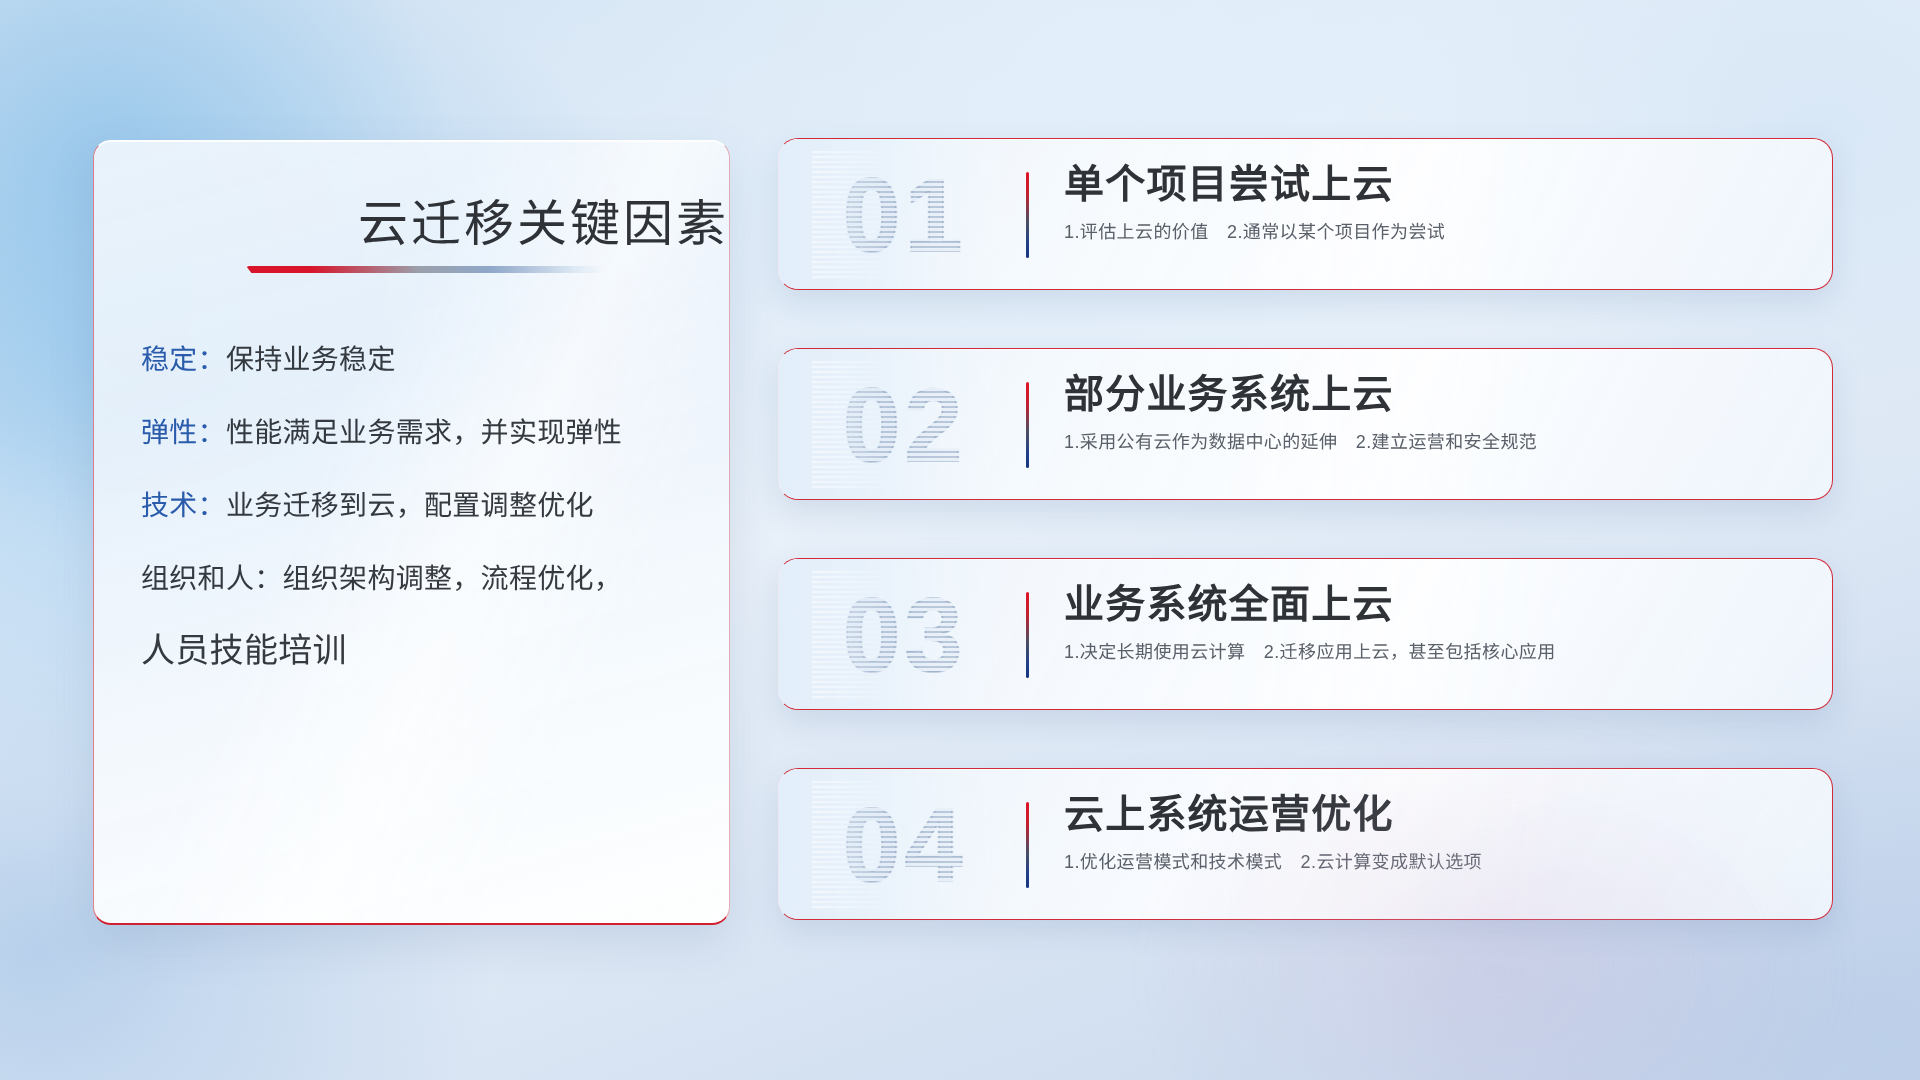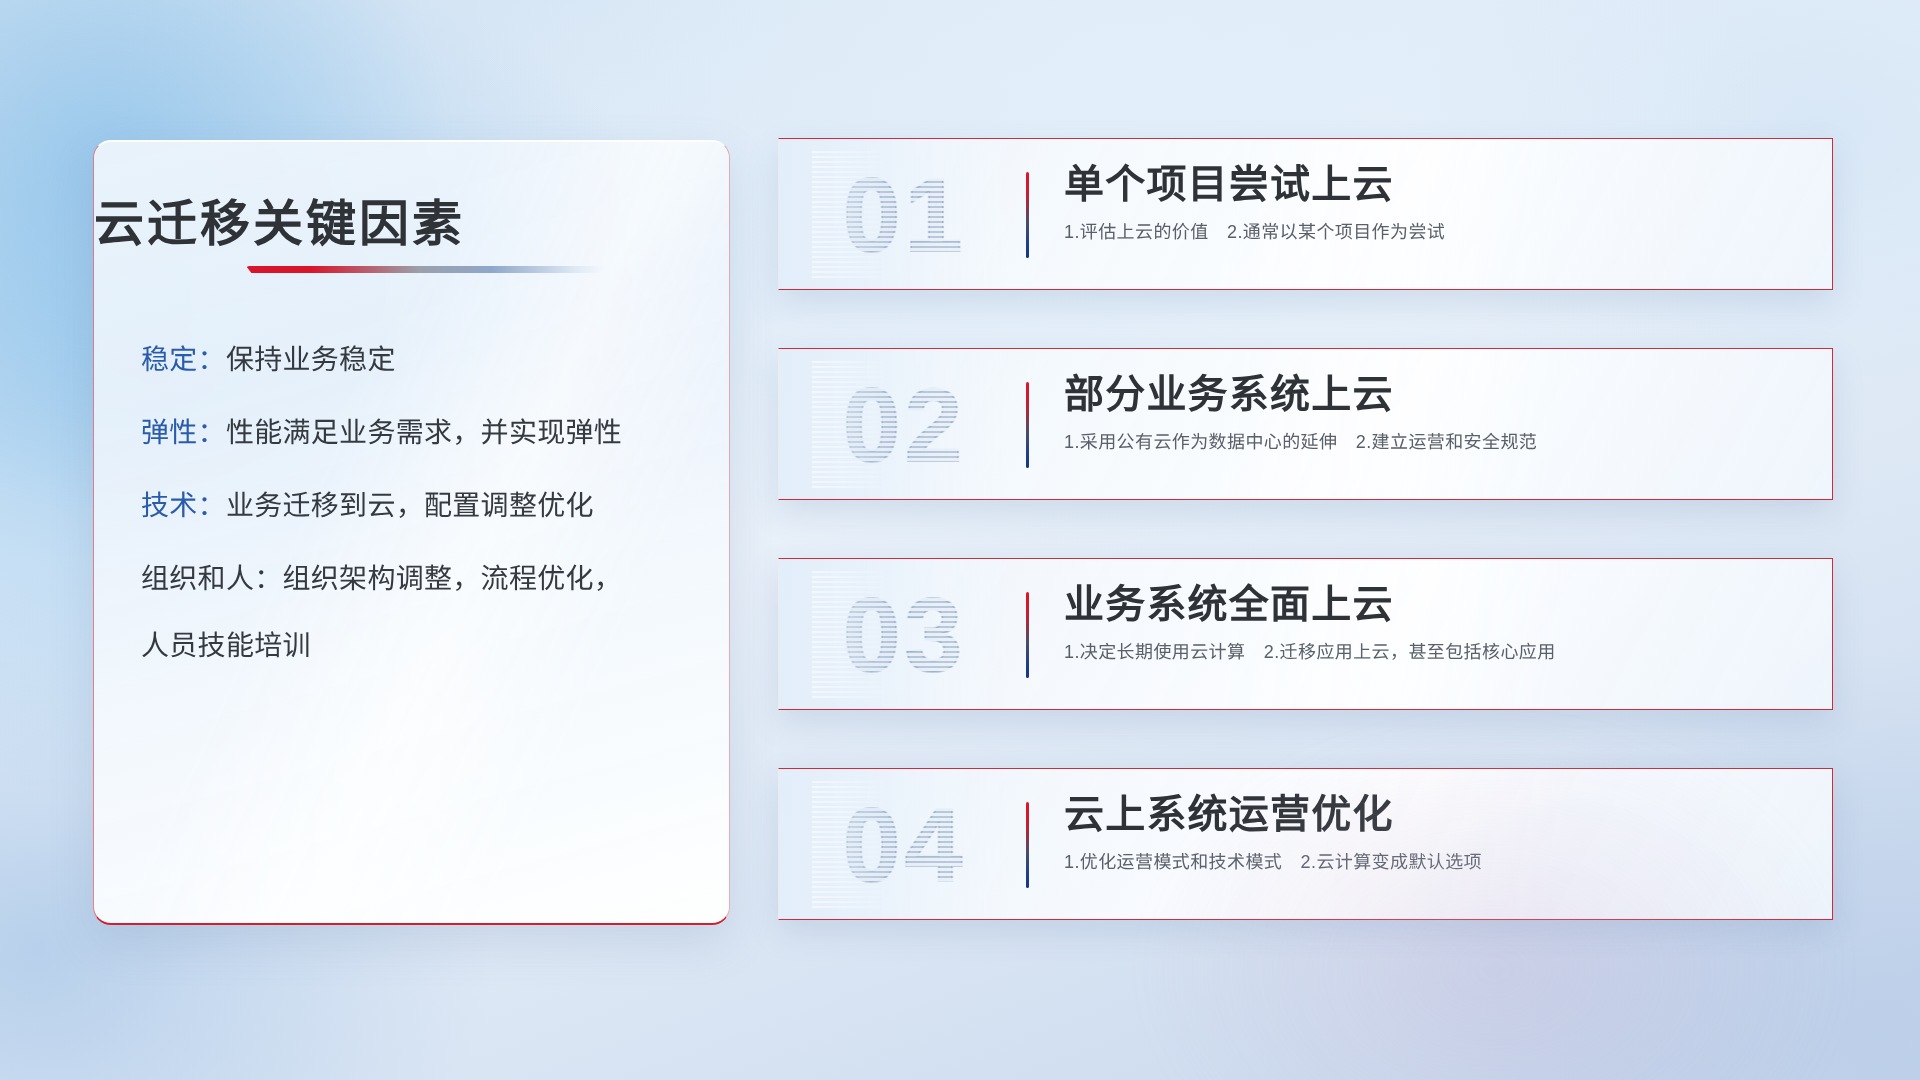--- a/index.html
+++ b/index.html
@@ -73,23 +73,23 @@
     inset: 0;
     border-radius: 18px;
     background: linear-gradient(115deg, rgba(255,255,255,0) 38%, rgba(255,255,255,0.55) 58%, rgba(255,255,255,0) 76%);
     pointer-events: none;
   }
 
   .panel-title {
     position: absolute;
     left: 0; right: 0;
     top: 42px;
-    text-align: left;
+    text-align: right;
     font-size: 50px;
-    font-weight: 700;
+    font-weight: 400;
     letter-spacing: 3px;
     color: #2f3338;
   }
   .title-rule {
     position: absolute;
     left: 152px;
     top: 125px;
     width: 360px;
     height: 7px;
     border-radius: 4px;
@@ -108,38 +108,38 @@
     line-height: 1.0;
     color: #353a40;
     margin-bottom: 45px;
     letter-spacing: 0.3px;
     white-space: nowrap;
   }
   .factor-item:last-child { margin-bottom: 0; }
   .factor-item .lab-blue { color: #2a5cab; }
   .factor-item .lab-gray { color: #353a40; }
   .factor-cont {
-    font-size: 28px;
+    font-size: 34px;
     color: #353a40;
     letter-spacing: 0.3px;
     margin-top: -4px;
   }
 
   
   .steps {
     position: absolute;
     left: 778px;
     top: 138px;
   }
   .step-card {
     position: relative;
     width: 1055px;
     height: 152px;
     margin-bottom: 58px;
-    border-radius: 0;
+    border-radius: 20px;
     box-sizing: border-box;
     background: linear-gradient(118deg,
         rgba(236,243,251,0.92) 0%,
         rgba(245,249,253,0.95) 26%,
         rgba(252,253,255,0.97) 55%,
         rgba(240,246,252,0.93) 100%);
     border: 1.6px solid rgba(208,31,46,0.95);
     border-left-color: rgba(208,31,46,0.06);
     box-shadow:
       0 12px 30px rgba(86,116,160,0.16),

